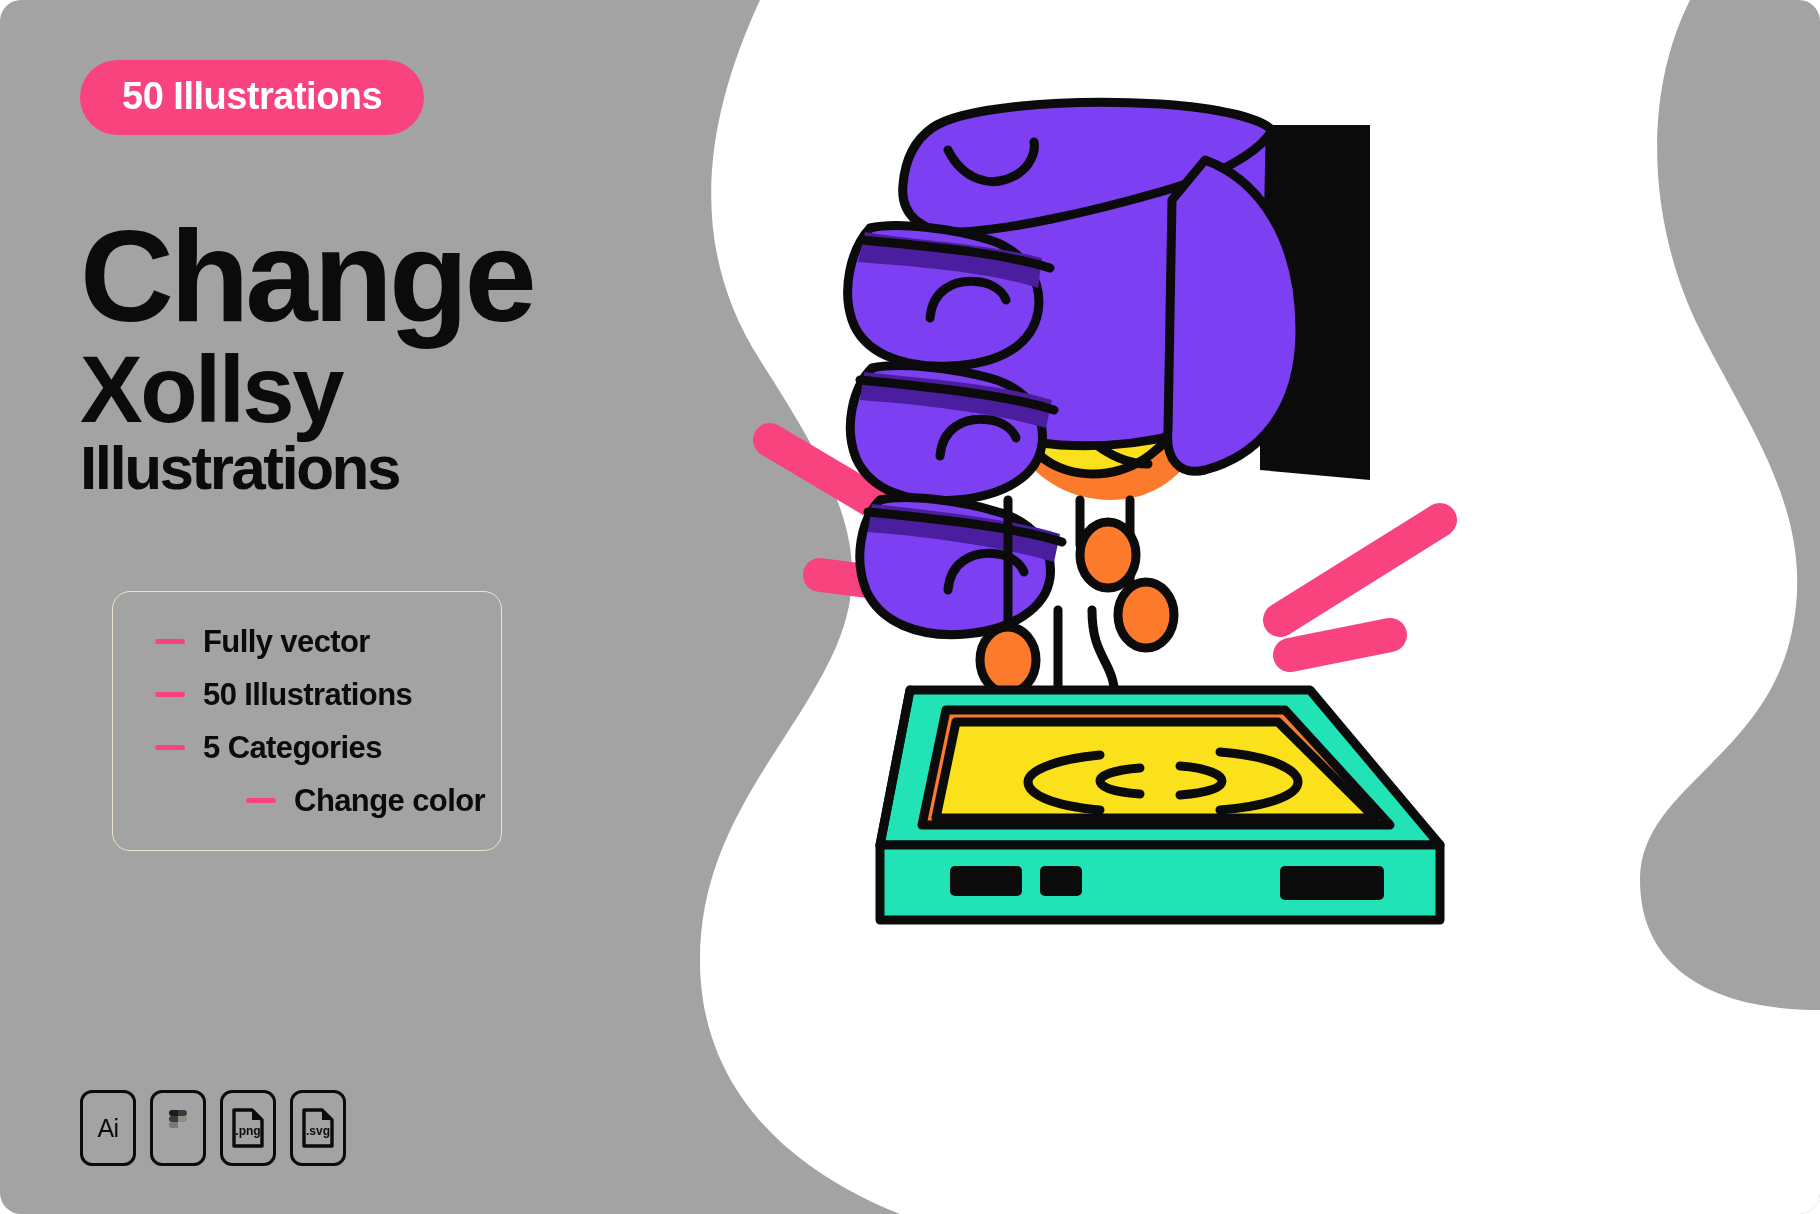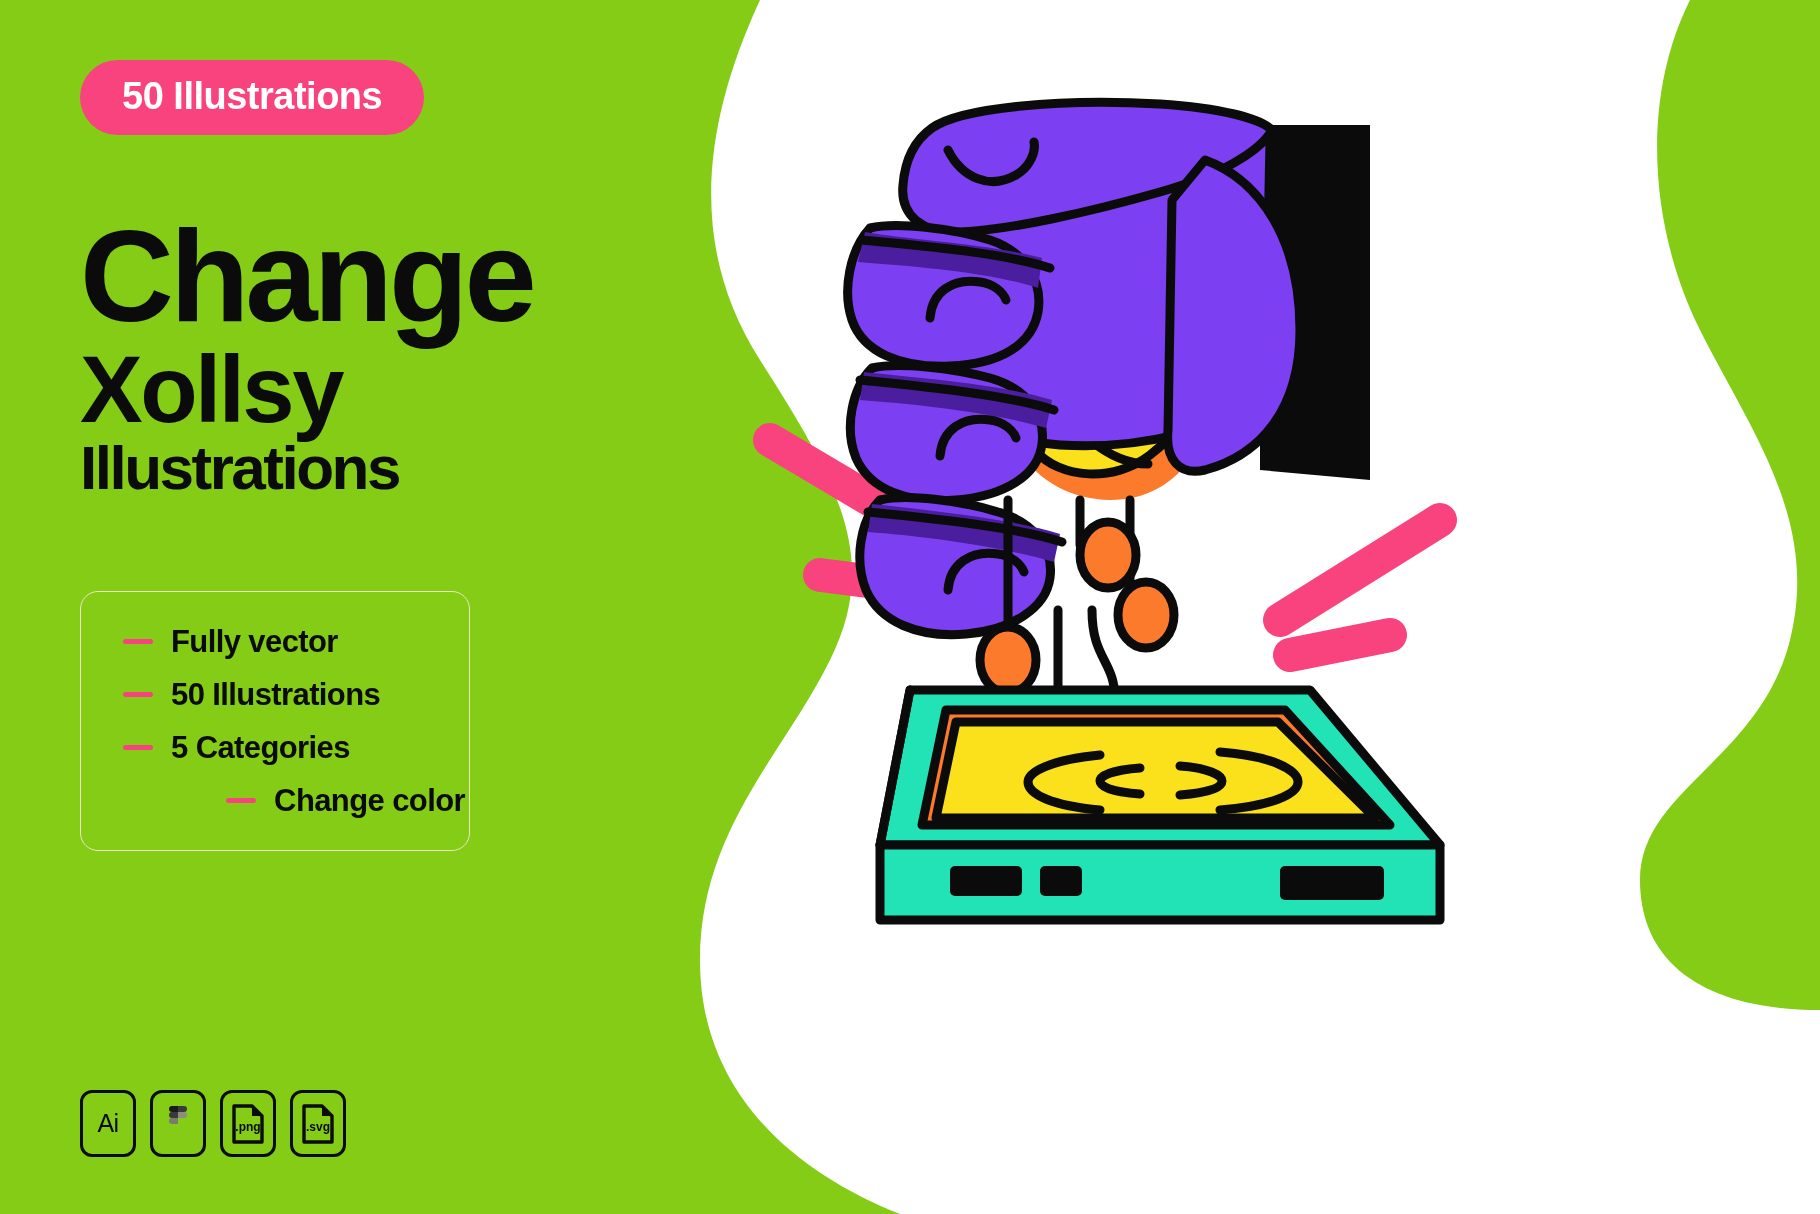--- a/index.html
+++ b/index.html
@@ -4,22 +4,23 @@
 <style>
   * { margin:0; padding:0; box-sizing:border-box; }
   html,body {
     width:1820px; height:1214px;
     font-family:"Liberation Sans", sans-serif;
     overflow:hidden;
   }
   #stage {
     position:relative;
     width:1820px; height:1214px;
-    background:#84cc16;
+    background:#a3a3a3;
     overflow:hidden;
+    border-radius:21px;
   }
   
   .blob-layer { position:absolute; inset:0; }
   .blob-layer svg { display:block; width:1820px; height:1214px; }
 
   
   .left-col {
     position:absolute;
     left:80px; top:60px;
     width:560px;
@@ -59,22 +60,23 @@
     line-height:1.0;
     letter-spacing:-2.5px;
   }
 
   
   .feature-card {
     margin-top:92px;
     width:390px;
     border:1.5px solid #EDE4C8;
     border-radius:18px;
-    padding:34px 4px 34px 42px;
+    padding:34px 16px 34px 42px;
     background:transparent;
+    margin-left:32px;
   }
   .feature-row {
     display:flex;
     align-items:center;
     gap:18px;
     margin-bottom:22px;
   }
   .feature-row:last-child { margin-bottom:0;justify-content:flex-end; }
   .dash {
     display:block;
@@ -93,21 +95,21 @@
 
   
   .formats {
     position:absolute;
     left:80px; top:1090px;
     display:flex;
     gap:14px;
     z-index:5;
   }
   .fmt {
-    width:56px; height:67px;
+    width:56px; height:76px;
     border:3.5px solid #0B0B0B;
     border-radius:12px;
     display:flex;
     align-items:center;
     justify-content:center;
     background:transparent;
   }
   .fmt-text {
     font-size:25px;
     font-weight:normal;

